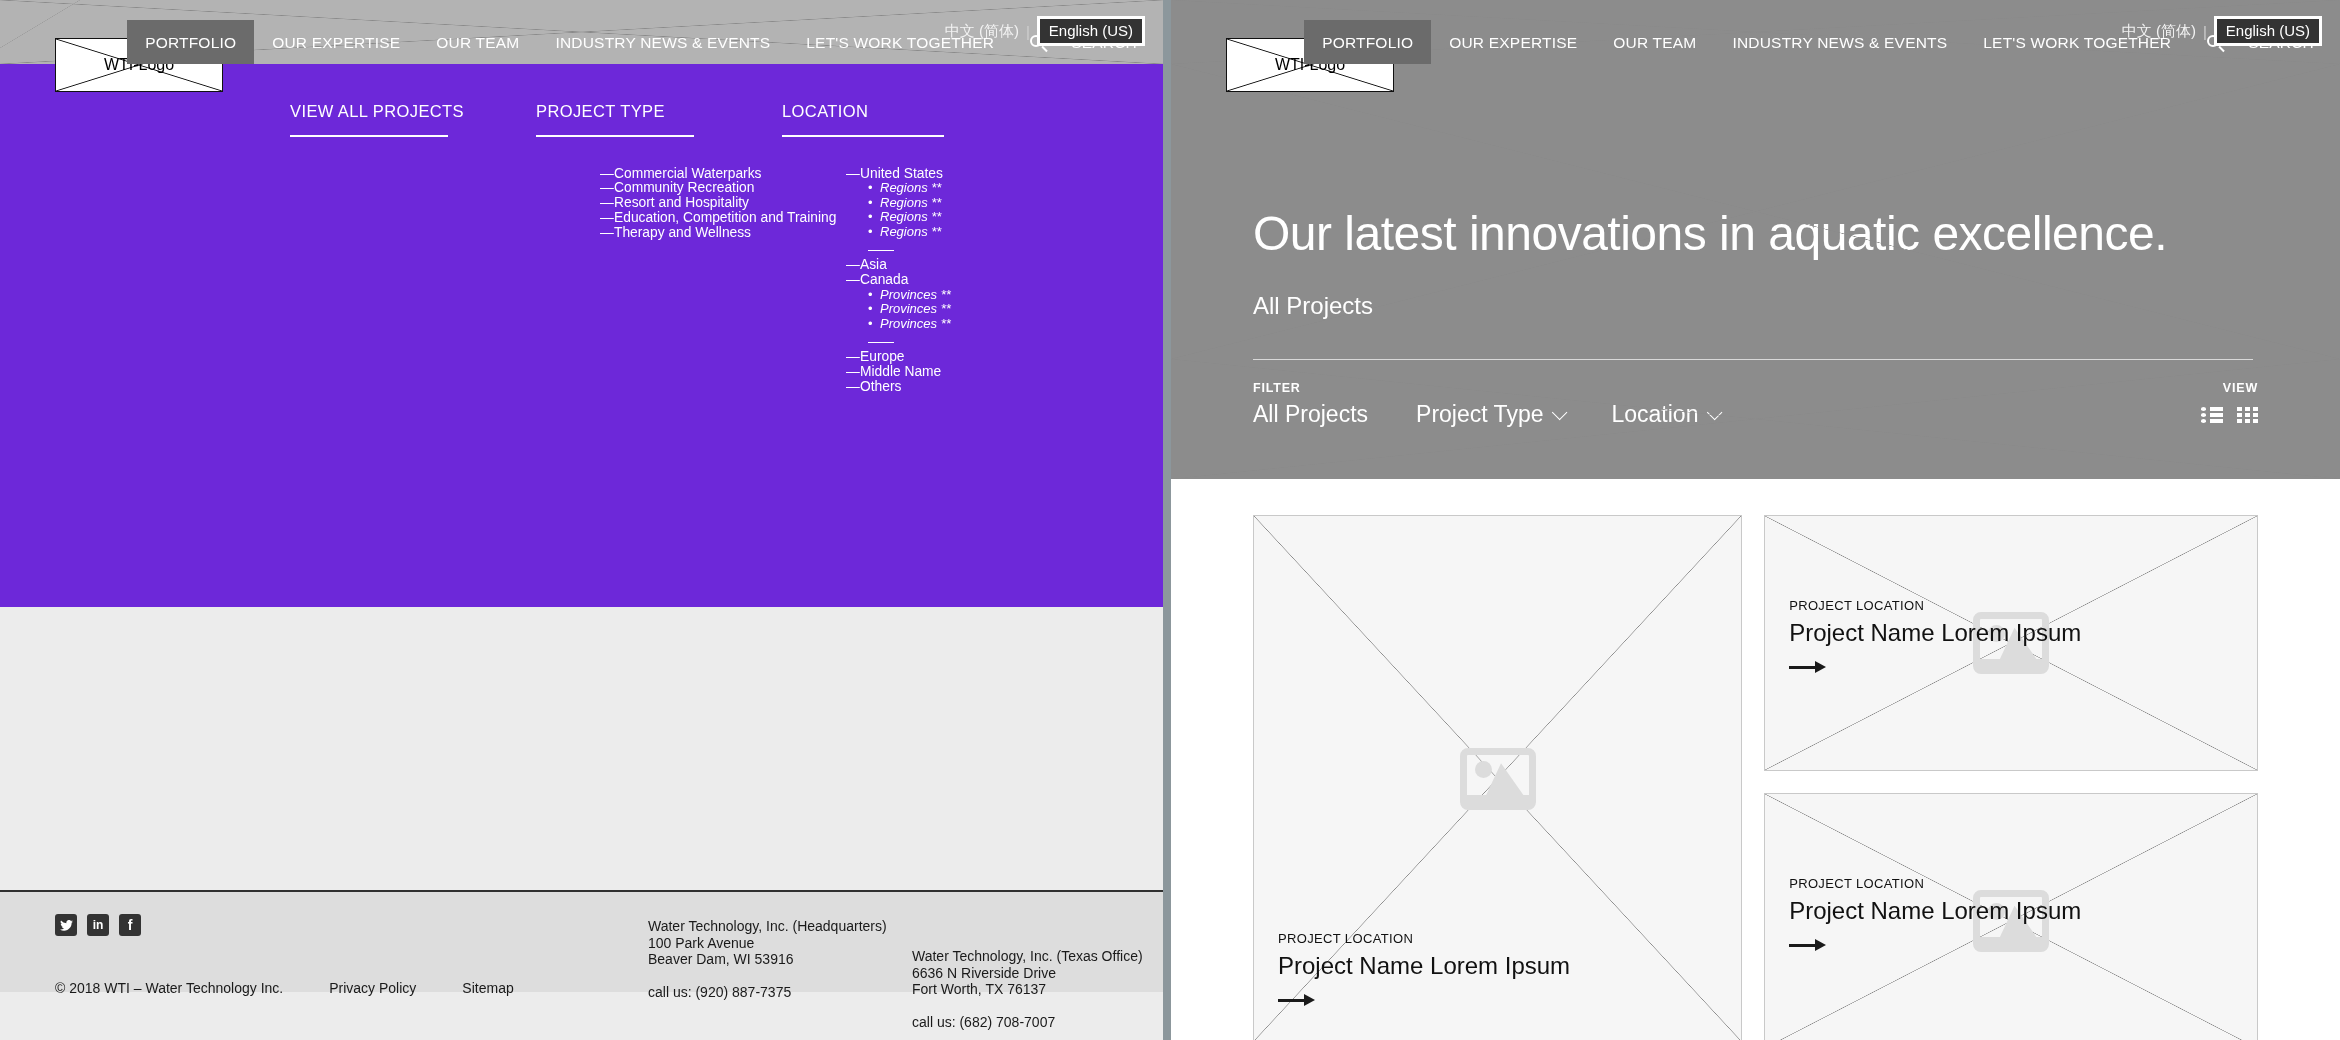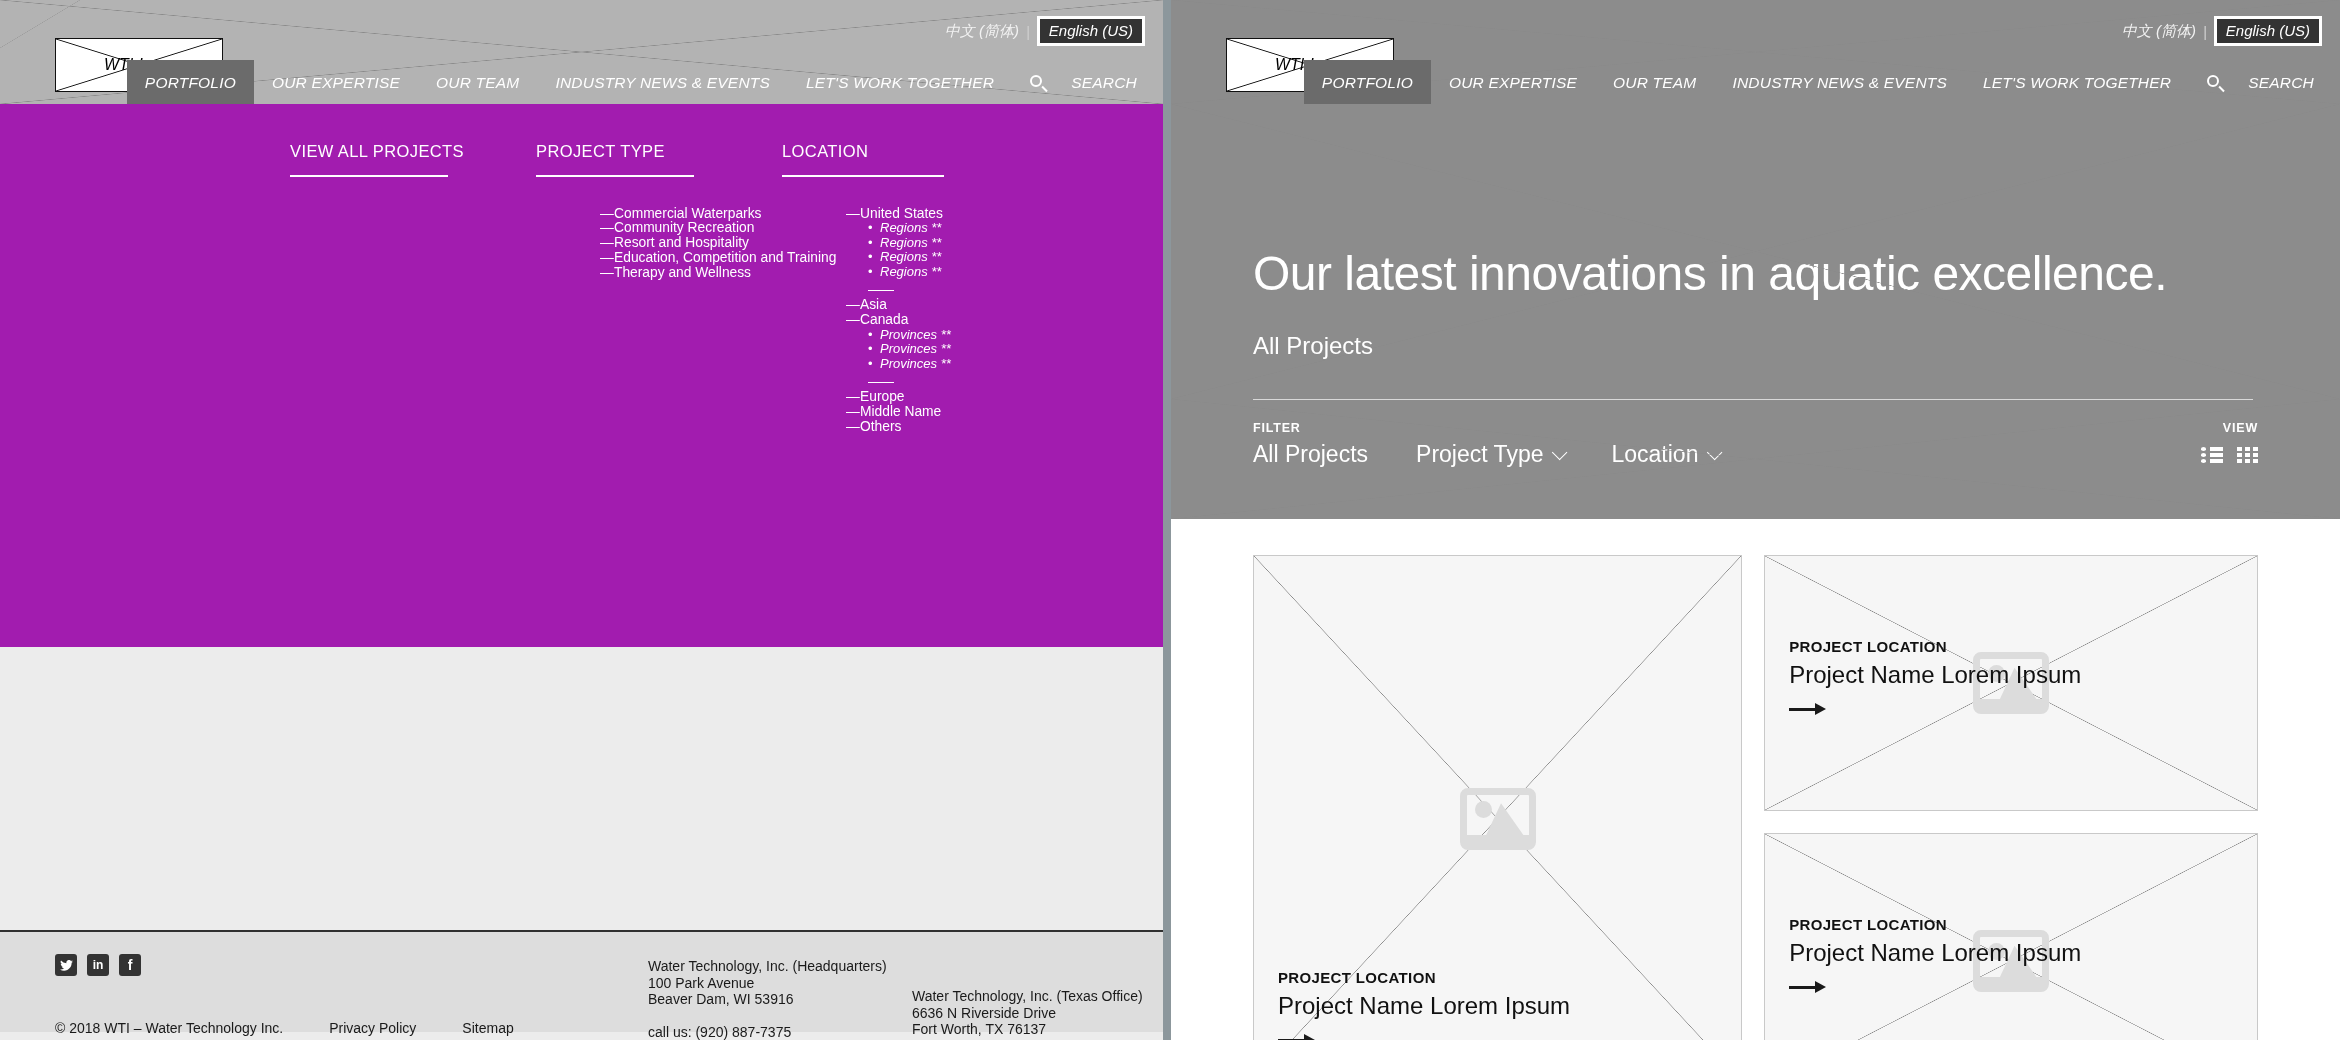--- a/index.html
+++ b/index.html
@@ -38,23 +38,22 @@
     position: relative;
     width: 1169px; height: 1040px;
     background: #ffffff;
     margin-left: 4px;
     overflow: hidden;
   }
 
   
   .hdr {
     position: relative;
-    height: 104px;
+    height: 64px;
     background: #b3b3b3;
-    font-style: italic;
   }
   .hdr-r { background: #8c8c8c; }
 
   .lang {
     position: absolute; right: 18px; top: 16px;
     display: flex; align-items: center; gap: 7px;
     font-size: 15px; color: #ffffff; z-index: 8;
     white-space: nowrap;
   }
   .lang .cn { color: #f2f2f2; }
@@ -97,21 +96,21 @@
   }
   nav.mainnav .nv.active { background: #6b6b6b; padding-top: 14px; padding-bottom: 12px; }
   nav.mainnav .nv.search { display: flex; align-items: center; gap: 24px; padding-right: 6px; }
   .mag { width: 17px; height: 17px; position: relative; display: inline-block; }
   .mag i { position: absolute; width: 12px; height: 12px; border: 2.2px solid #fff; border-radius: 50%; left: 0; top: 0; }
   .mag b { position: absolute; width: 7px; height: 2.2px; background: #fff; transform: rotate(45deg); right: -1px; bottom: 1px; }
 
   
   .mega {
     position: relative;
-    height: 543px; background: #a21caf;
+    height: 543px; background: #6d28d9;
     padding: 38px 0 0 0;
     overflow: hidden;
   }
   .mega-cols { display: flex; padding-left: 290px; gap: 0; }
   .mcol { width: 246px; }
   .mcol.w3 { width: 300px; }
   .mcol-h {
     font-size: 16.5px; color: #ffffff; letter-spacing: 0.4px; font-weight: 400;
     padding-bottom: 14px;
   }
@@ -192,21 +191,21 @@
   .ph .mtn2 {
     position: absolute; left: 26%; bottom: 0; width: 74%; height: 100%;
     clip-path: polygon(40% 18%, 100% 100%, 0% 100%);
     background: #dcdcdc;
   }
   .ph .base { position: absolute; left: 0; bottom: 0; width: 100%; height: 8px; background: #dcdcdc; }
 
   .card-txt { position: absolute; left: 24px; z-index: 3; }
   .card.big .card-txt { bottom: 34px; }
   .card.small .card-txt { top: 82px; }
-  .card-loc { font-size: 15px; font-weight: bold; color: #111; letter-spacing: 0.35px; }
+  .card-loc { font-size: 13px; font-weight: normal; color: #111; letter-spacing: 0.35px; }
   .card-name { font-size: 24px; color: #111; margin-top: 6px; white-space: nowrap; }
   .arrow { margin-top: 14px; width: 40px; height: 13px; position: relative; }
   .arrow i { position: absolute; left: 0; top: 5px; width: 30px; height: 3px; background: #1a1a1a; }
   .arrow b { position: absolute; left: 26px; top: 0; width: 0; height: 0; border-top: 6.5px solid transparent; border-bottom: 6.5px solid transparent; border-left: 11px solid #1a1a1a; }
 </style>
 </head>
 <body>
 
 <div class="stage">
 

